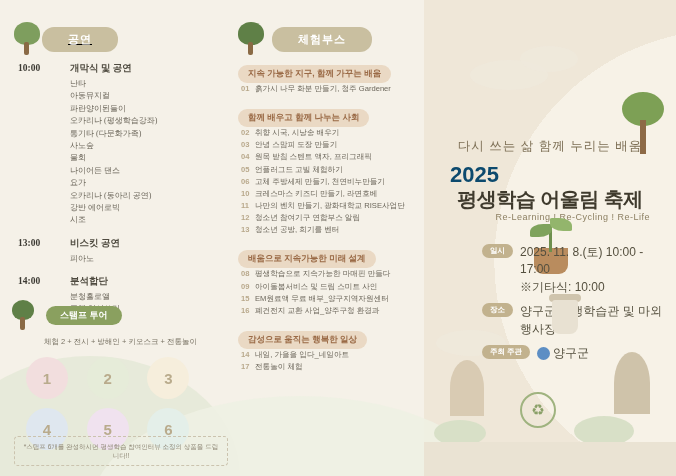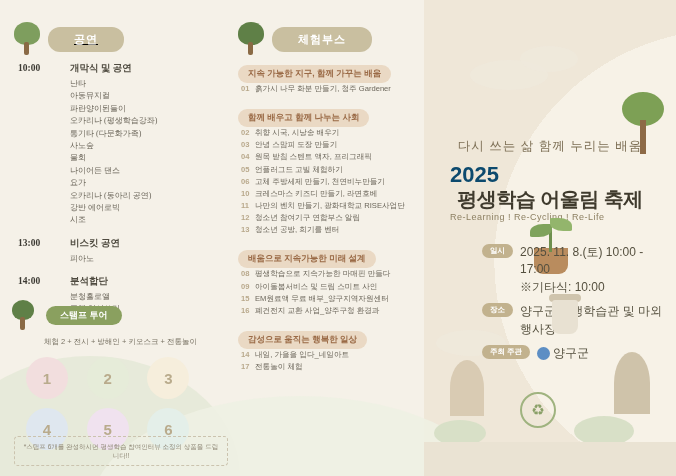--- a/index.html
+++ b/index.html
@@ -36,21 +36,21 @@
     font-size:11px;font-weight:bold;letter-spacing:1px;
     padding:5px 26px;border-radius:12px;
   }
   .tree-ico{width:30px;height:34px;position:relative;display:inline-block;vertical-align:middle;}
   .tree-ico .crown{position:absolute;left:2px;top:0;width:26px;height:23px;border-radius:50% 50% 45% 45%;background:#7e9e5e;}
   .tree-ico .crown.dark{background:#5f8047;}
   .tree-ico .trunk{position:absolute;left:12px;top:20px;width:5px;height:13px;background:#8a6a45;border-radius:2px;}
 
   
   .col-left{position:absolute;left:0;top:0;width:228px;height:476px;}
-  .left-head{position:absolute;left:12px;top:22px;display:flex;align-items:center;gap:6px;text-decoration:underline;}
+  .left-head{position:absolute;left:12px;top:22px;display:flex;align-items:center;text-decoration:underline;}
   .sched{position:absolute;left:18px;top:62px;width:200px;}
   .sched-row{display:flex;margin-bottom:10px;font-family:Liberation Serif, serif;}
   .sched-time{width:52px;font-size:9.5px;color:#3c3a33;font-weight:bold;padding-top:1px;}
   .sched-body{flex:1;}
   .sched-title{font-size:9.5px;font-weight:bold;color:#4e4a3f;margin-bottom:3px;}
   .sched-items{font-size:8px;color:#6b665a;line-height:1.55;}
   .sched-items div{white-space:nowrap;}
 
   
   .stamp-box{position:absolute;left:10px;top:300px;width:206px;}
@@ -77,21 +77,21 @@
   .btxt{flex:1;}
 
   
   .col-right{position:absolute;left:424px;top:0;width:252px;height:476px;overflow:hidden;}
   .brand-line{position:absolute;left:26px;top:138px;width:200px;text-align:center;
               font-size:12.5px;color:#7d6f55;letter-spacing:1px;}
   .year{position:absolute;left:26px;top:162px;width:200px;text-align:left;
         font-size:22px;font-weight:bold;color:#0c4a6e;}
   .title-main{position:absolute;left:16px;top:186px;width:220px;text-align:center;
         font-size:20px;font-weight:bold;color:#3f3a2d;letter-spacing:-.5px;}
-  .subtitle-en{position:absolute;left:26px;top:212px;width:200px;text-align:left;
+  .subtitle-en{position:absolute;left:26px;top:212px;width:200px;text-align:right;
         font-size:9px;color:#8d8063;letter-spacing:.5px;}
   .info{position:absolute;left:58px;top:244px;width:180px;}
   .info-row{display:flex;align-items:flex-start;margin-bottom:7px;}
   .info-key{background:#c2b28e;color:#fff;font-size:7.5px;font-weight:bold;border-radius:8px;
             padding:2px 8px;flex:none;margin-right:7px;}
   .info-val{font-size:12px;color:#55503f;line-height:1.45;}
   .logo-dot{display:inline-block;width:13px;height:13px;border-radius:50%;background:#5d8ec4;vertical-align:-3px;margin-right:3px;}
 
   
   .plant-pot{position:absolute;left:110px;top:248px;width:34px;height:26px;background:#b98c5e;

